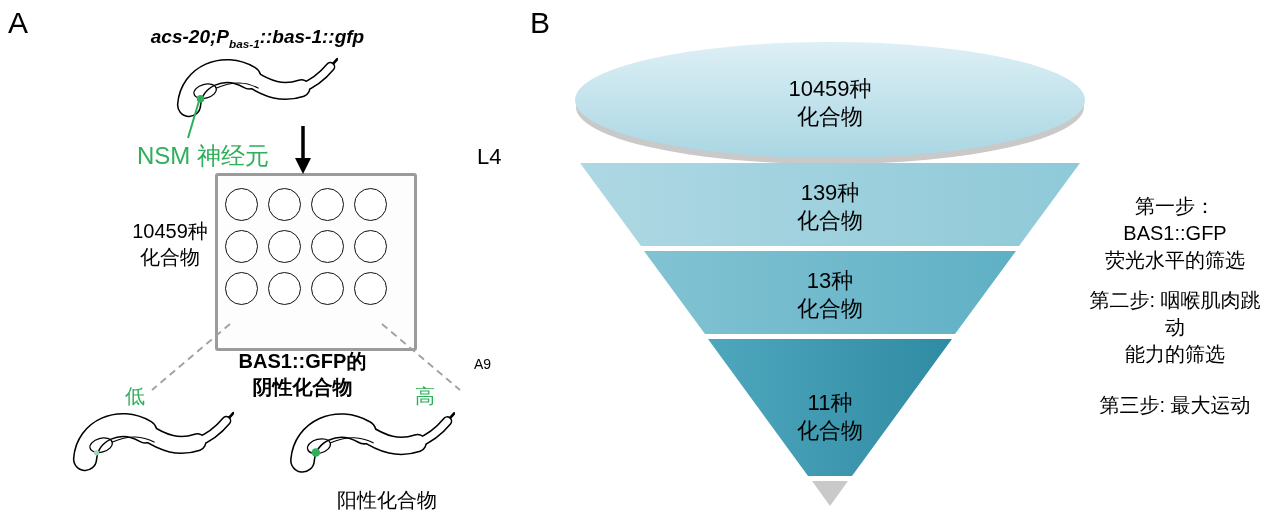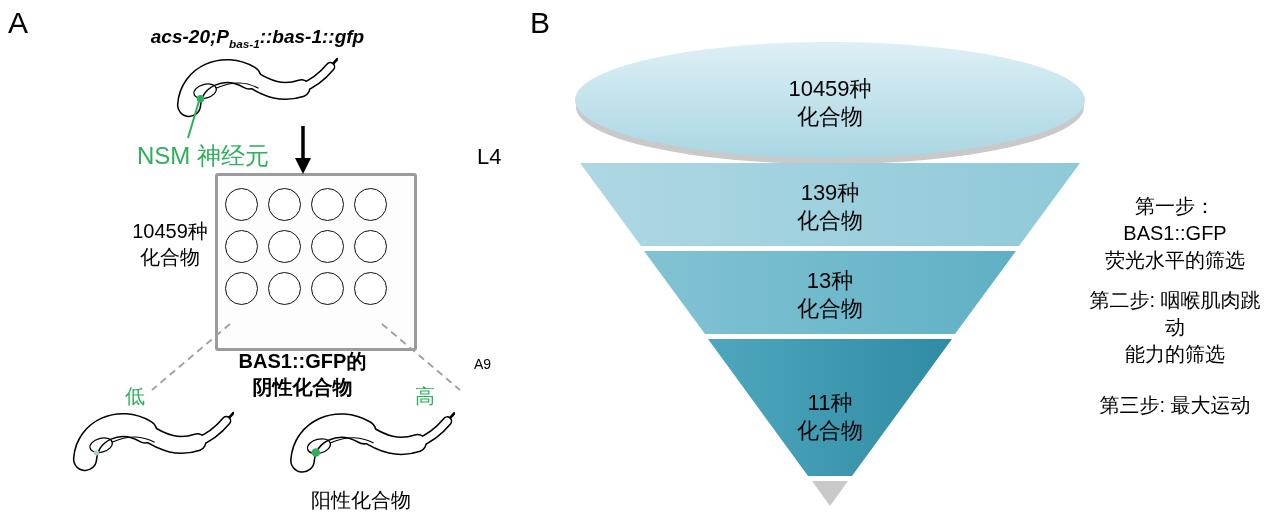--- a/index.html
+++ b/index.html
@@ -100,21 +100,21 @@
   <svg class="worm" style="left:66px;top:404px;width:168px;height:84px;" viewBox="0 0 220 110">
     <use href="#worm-shape"></use>
     <circle cx="40" cy="64" r="3.5" fill="#9fd9b4"></circle>
   </svg>
 
   <svg class="worm" style="left:283px;top:404px;width:172px;height:86px;" viewBox="0 0 220 110">
     <use href="#worm-shape"></use>
     <circle cx="42" cy="62" r="5.5" fill="#2eaf5b"></circle>
   </svg>
 
-  <div class="abs cntr" style="left:286px;top:487px;width:150px;font-size:20px;">阳性化合物</div>
+  <div class="abs cntr" style="left:312px;top:487px;width:150px;font-size:20px;">阳性化合物</div>
 
   <div class="abs panel-label" style="left:530px;top:6px;">B</div>
 
   <svg class="abs" style="left:545px;top:28px;width:560px;height:485px;" viewBox="0 0 560 485">
     <defs>
       <linearGradient id="gT1" x1="0" y1="0" x2="0" y2="1">
         <stop offset="0" stop-color="#ddf0f5"></stop>
         <stop offset="1" stop-color="#a9d6e3"></stop>
       </linearGradient>
       <linearGradient id="gT2" x1="0" y1="0" x2="1" y2="0">

